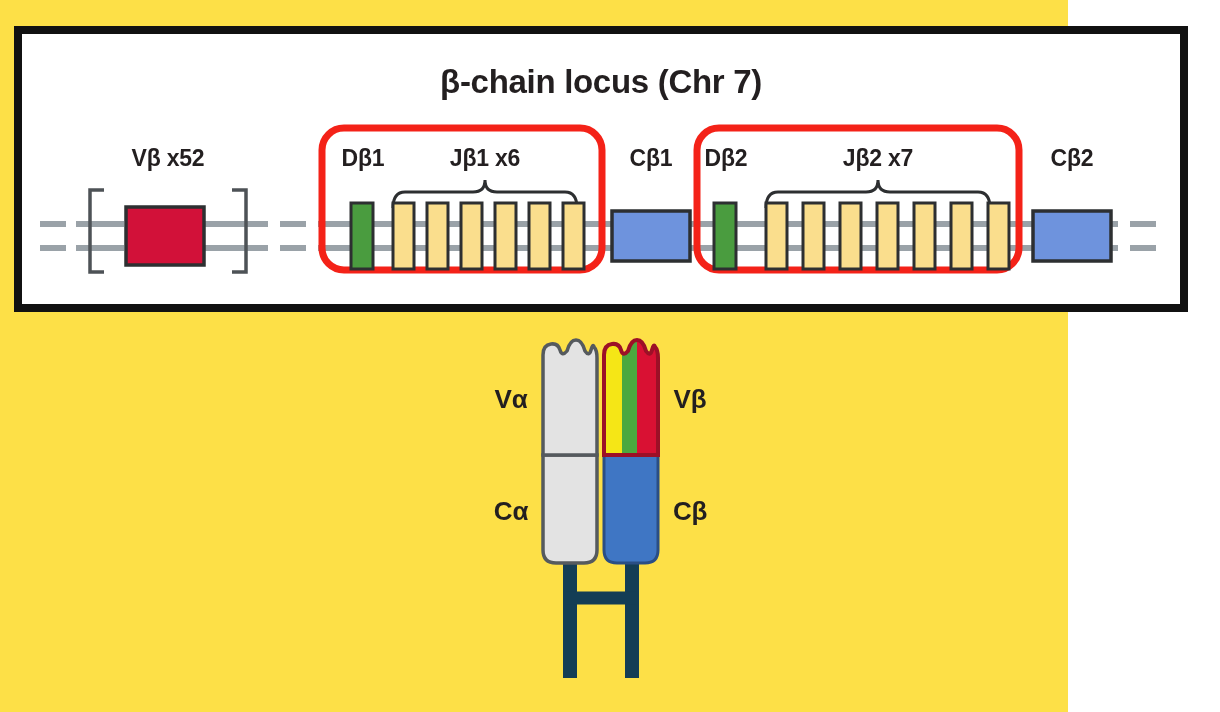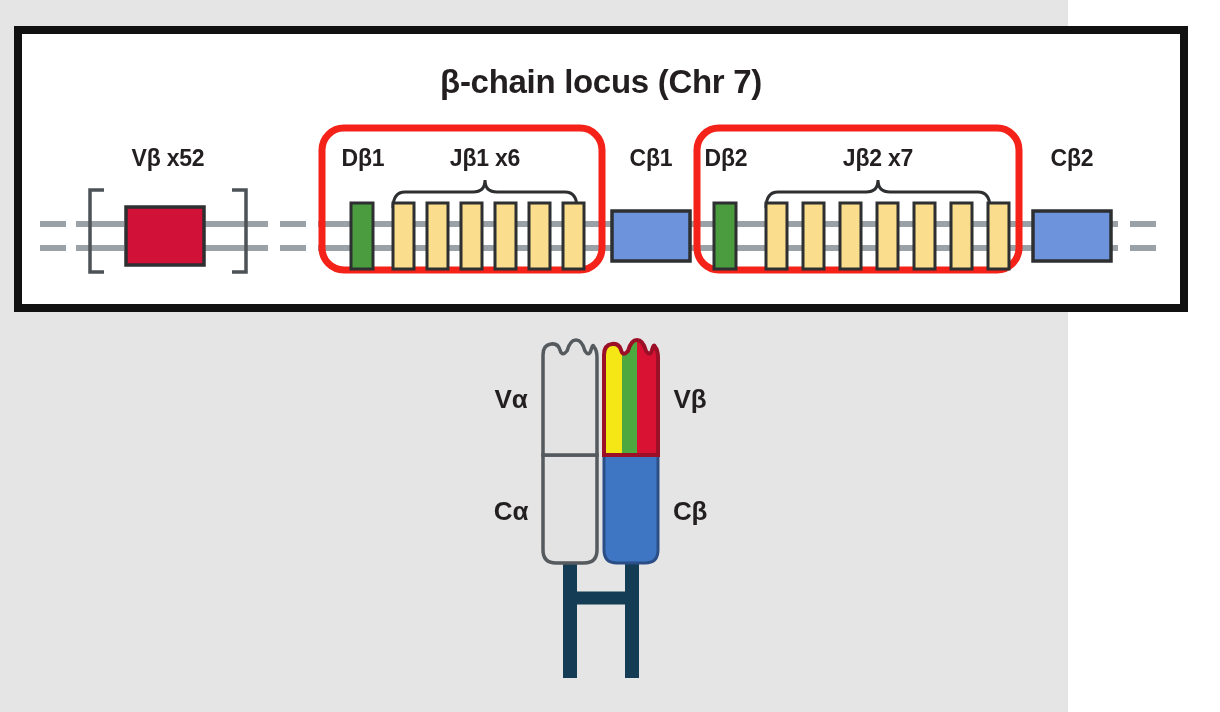--- a/index.html
+++ b/index.html
@@ -13,21 +13,21 @@
     position: relative;
     overflow: hidden;
     font-family: "Liberation Sans", sans-serif;
     color: #231f20;
   }
   #root {
     position: absolute;
     left: 0; top: 0;
     width: 1068px;
     height: 712px;
-    background: #e5e5e5;
+    background: #fde047;
   }
   svg.stage {
     position: absolute;
     left: 0;
     top: 0;
     width: 1220px;
     height: 712px;
     display: block;
   }
   .lbl {

